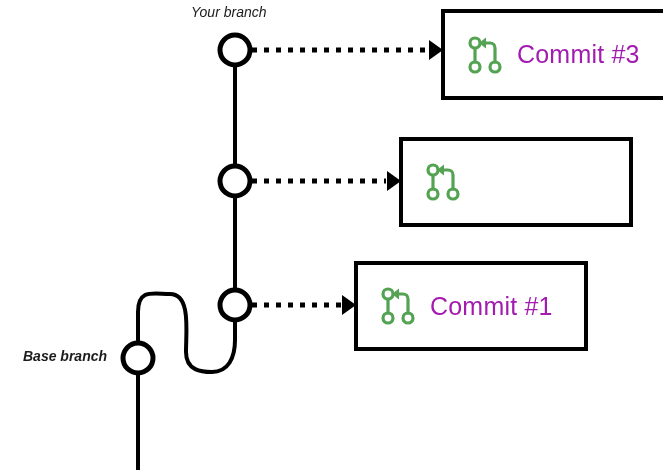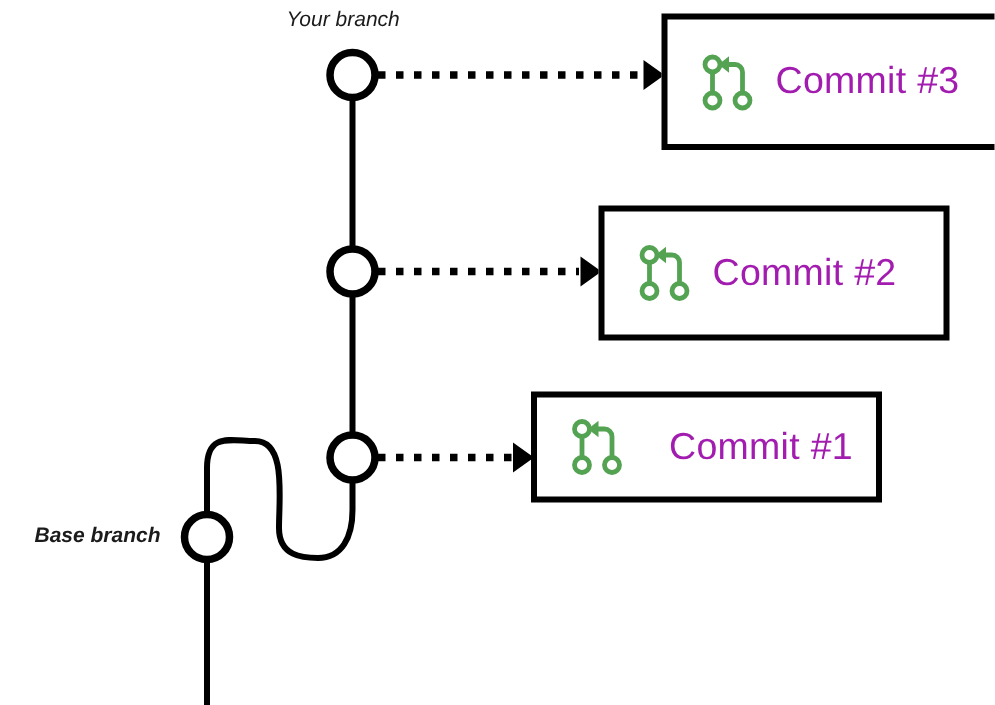--- a/index.html
+++ b/index.html
@@ -61,21 +61,21 @@
     flex: 1 1 auto;
     margin-left: 14px;
     font-family: "Liberation Sans", sans-serif;
     font-size: 25px;
     color: #a21caf;
     white-space: nowrap;
     letter-spacing: 0.2px;
   }
   #box-commit-3 { left: 425px; top: 9px;   width: 234px; height: 91px; }
   #box-commit-2 { left: 383px; top: 137px; width: 234px; height: 90px; }
-  #box-commit-1 { left: 338px; top: 261px; width: 234px; height: 74px; gap: 16px; }
+  #box-commit-1 { left: 338px; top: 261px; width: 234px; height: 90px; }
 </style>
 </head>
 <body>
 
 <div id="canvas">
 
   <svg id="graph" viewBox="0 0 663 470" xmlns="http://www.w3.org/2000/svg">
 
     <line x1="219" y1="65" x2="219" y2="166" stroke="#000000" stroke-width="4"></line>
     <line x1="219" y1="196" x2="219" y2="290" stroke="#000000" stroke-width="4"></line>
@@ -134,21 +134,20 @@
     <svg class="commit-icon" viewBox="0 0 36 40" xmlns="http://www.w3.org/2000/svg">
       <g fill="none" stroke="#54a353" stroke-width="3.2" stroke-linecap="round" stroke-linejoin="round">
         <line x1="8" y1="14" x2="8" y2="27"></line>
         <circle cx="8" cy="8" r="5"></circle>
         <circle cx="8" cy="32" r="5"></circle>
         <circle cx="28" cy="32" r="5"></circle>
         <path d="M 28 27 L 28 13 A 5 5 0 0 0 23 8 L 17 8"></path>
       </g>
       <polygon points="19,2.5 19,13.5 12,8" fill="#54a353"></polygon>
     </svg>
-    <span class="commit-label">Commit #2</span>
   </div>
 
   <div class="commit-box" id="box-commit-1">
     <svg class="commit-icon" viewBox="0 0 36 40" xmlns="http://www.w3.org/2000/svg">
       <g fill="none" stroke="#54a353" stroke-width="3.2" stroke-linecap="round" stroke-linejoin="round">
         <line x1="8" y1="14" x2="8" y2="27"></line>
         <circle cx="8" cy="8" r="5"></circle>
         <circle cx="8" cy="32" r="5"></circle>
         <circle cx="28" cy="32" r="5"></circle>
         <path d="M 28 27 L 28 13 A 5 5 0 0 0 23 8 L 17 8"></path>

